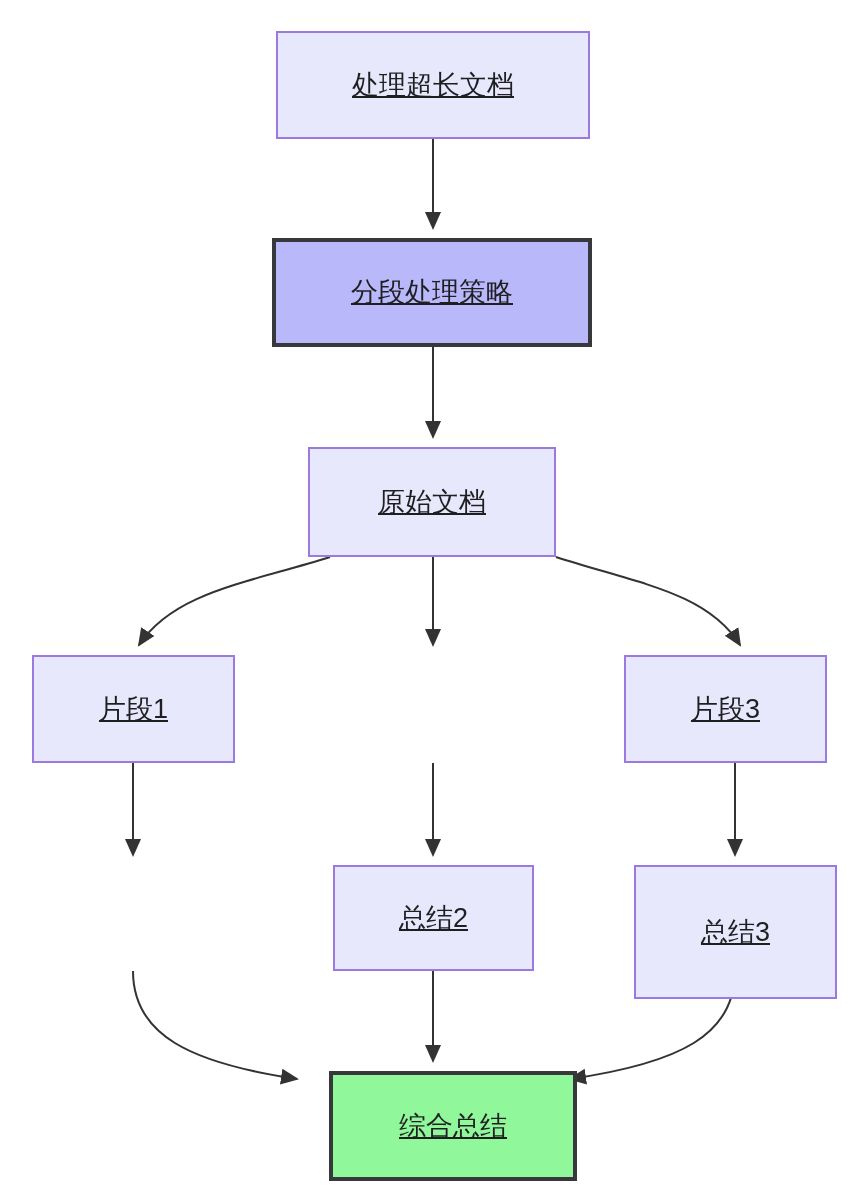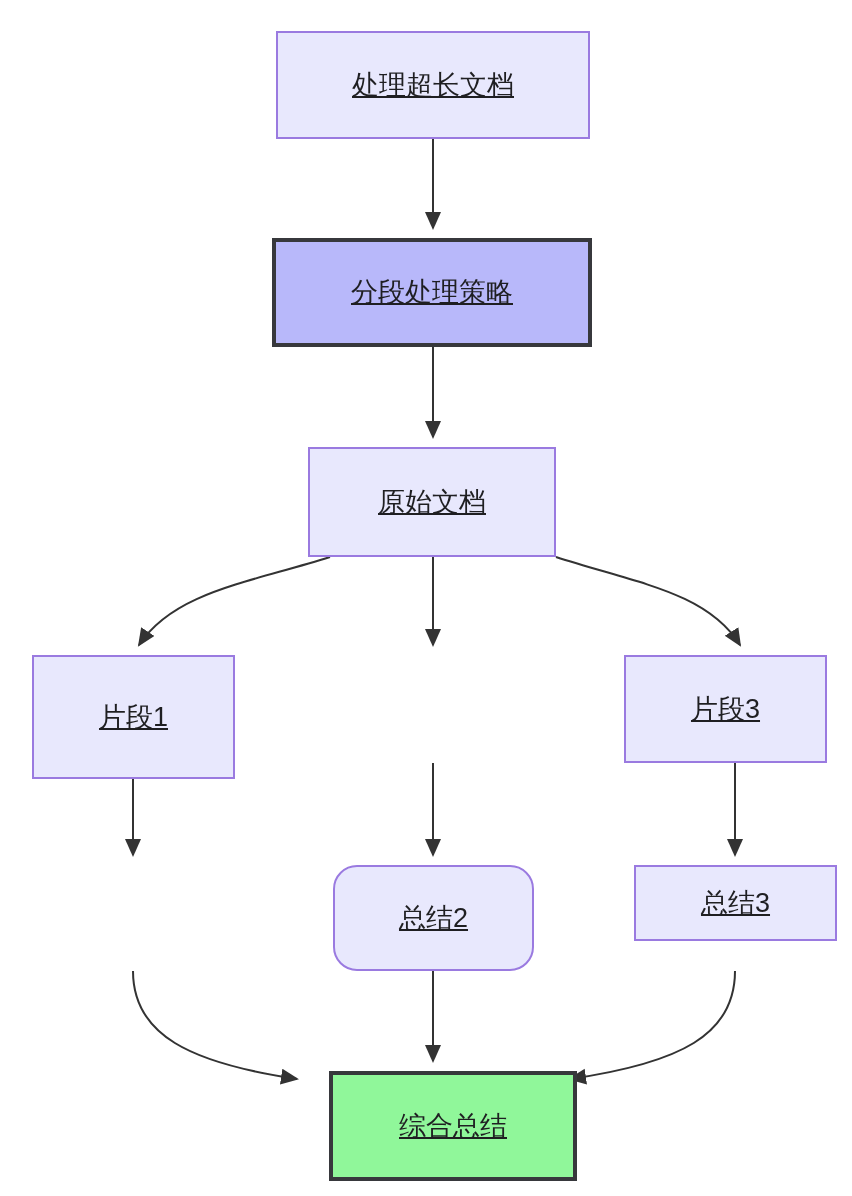--- a/index.html
+++ b/index.html
@@ -100,35 +100,35 @@
   </div>
 
   <div class="node node-normal" style="left:308px; top:447px; width:248px; height:110px;">
     <span class="node-label">原始文档</span>
   </div>
 
   <div class="node node-highlight" style="left:272px; top:238px; width:320px; height:109px;">
     <span class="node-label">分段处理策略</span>
   </div>
 
-  <div class="node node-normal" style="left:32px; top:655px; width:203px; height:124px;">
+  <div class="node node-normal" style="left:32px; top:655px; width:203px; height:108px;">
     <span class="node-label">片段1</span>
   </div>
 
 
   <div class="node node-normal" style="left:624px; top:655px; width:203px; height:108px;">
     <span class="node-label">片段3</span>
   </div>
 
 
-  <div class="node node-normal" style="left:333px; top:865px; width:201px; height:106px;border-radius:24px;">
+  <div class="node node-normal" style="left:333px; top:865px; width:201px; height:106px;">
     <span class="node-label">总结2</span>
   </div>
 
-  <div class="node node-normal" style="left:634px; top:865px; width:203px; height:76px;">
+  <div class="node node-normal" style="left:634px; top:865px; width:203px; height:134px;">
     <span class="node-label">总结3</span>
   </div>
 
   <div class="node node-result" style="left:308px; top:1071px; width:248px; height:110px;">
     <span class="node-label">综合总结</span>
   </div>
 
 </div>
 
 </body></html>

